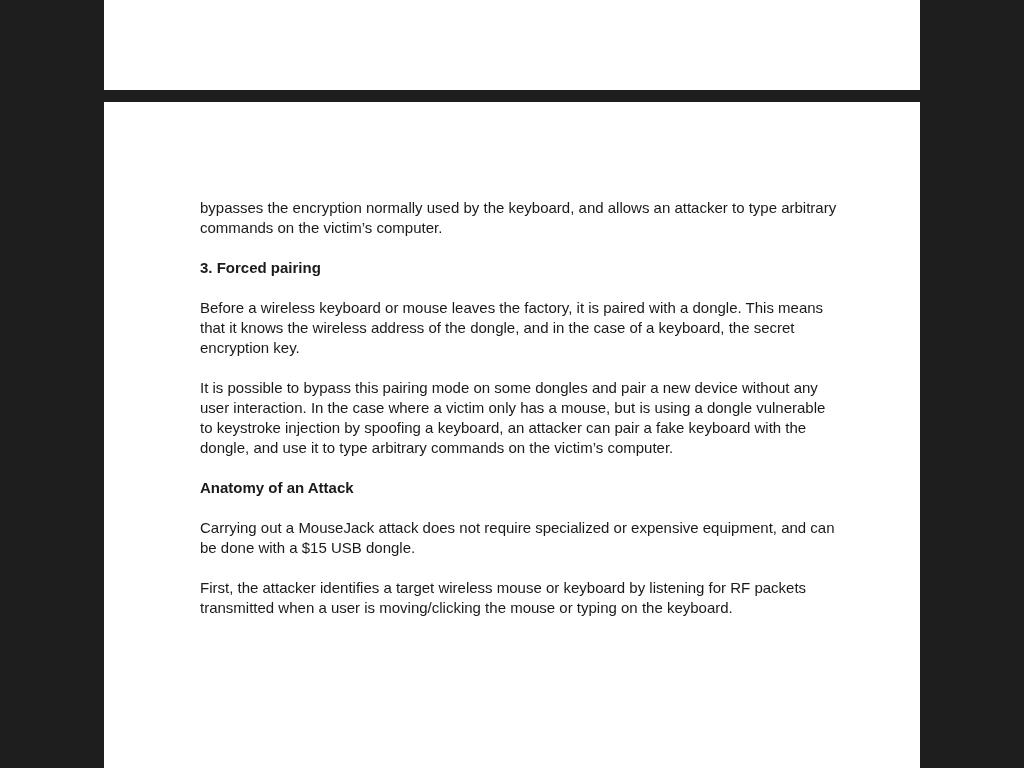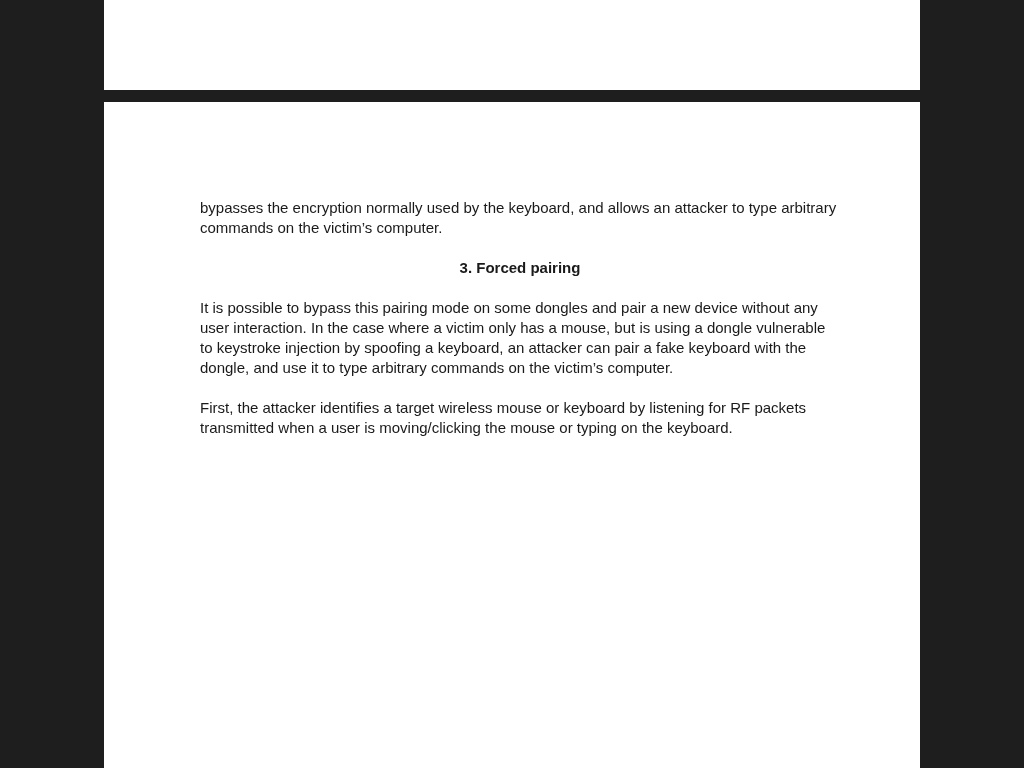--- a/index.html
+++ b/index.html
@@ -38,46 +38,51 @@
     font-size: 15px;
     line-height: 20px;
   }
   .para, .heading {
     margin: 0 0 20px 0;
     white-space: pre; 
   }
   .heading {
     font-weight: bold;
     font-size: 15px;
-    text-align: center;
   }
 </style>
 </head>
 <body>
 
 <div class="doc-viewer">
 
   <div class="page page-prev"></div>
 
   <div class="page page-current">
     <div class="page-content">
 
       <p class="para">bypasses the encryption normally used by the keyboard, and allows an attacker to type arbitrary
 commands on the victim’s computer.</p>
 
       <h2 class="heading">3. Forced pairing</h2>
 
+      <p class="para">Before a wireless keyboard or mouse leaves the factory, it is paired with a dongle. This means
+that it knows the wireless address of the dongle, and in the case of a keyboard, the secret
+encryption key.</p>
 
 
 
       <p class="para">It is possible to bypass this pairing mode on some dongles and pair a new device without any
 user interaction. In the case where a victim only has a mouse, but is using a dongle vulnerable
 to keystroke injection by spoofing a keyboard, an attacker can pair a fake keyboard with the
 dongle, and use it to type arbitrary commands on the victim’s computer.</p>
 
+      <h2 class="heading">Anatomy of an Attack</h2>
 
+      <p class="para">Carrying out a MouseJack attack does not require specialized or expensive equipment, and can
+be done with a $15 USB dongle.</p>
 
       <p class="para">First, the attacker identifies a target wireless mouse or keyboard by listening for RF packets
 transmitted when a user is moving/clicking the mouse or typing on the keyboard.</p>
 
     </div>
   </div>
 </div>
 
 </body></html>

